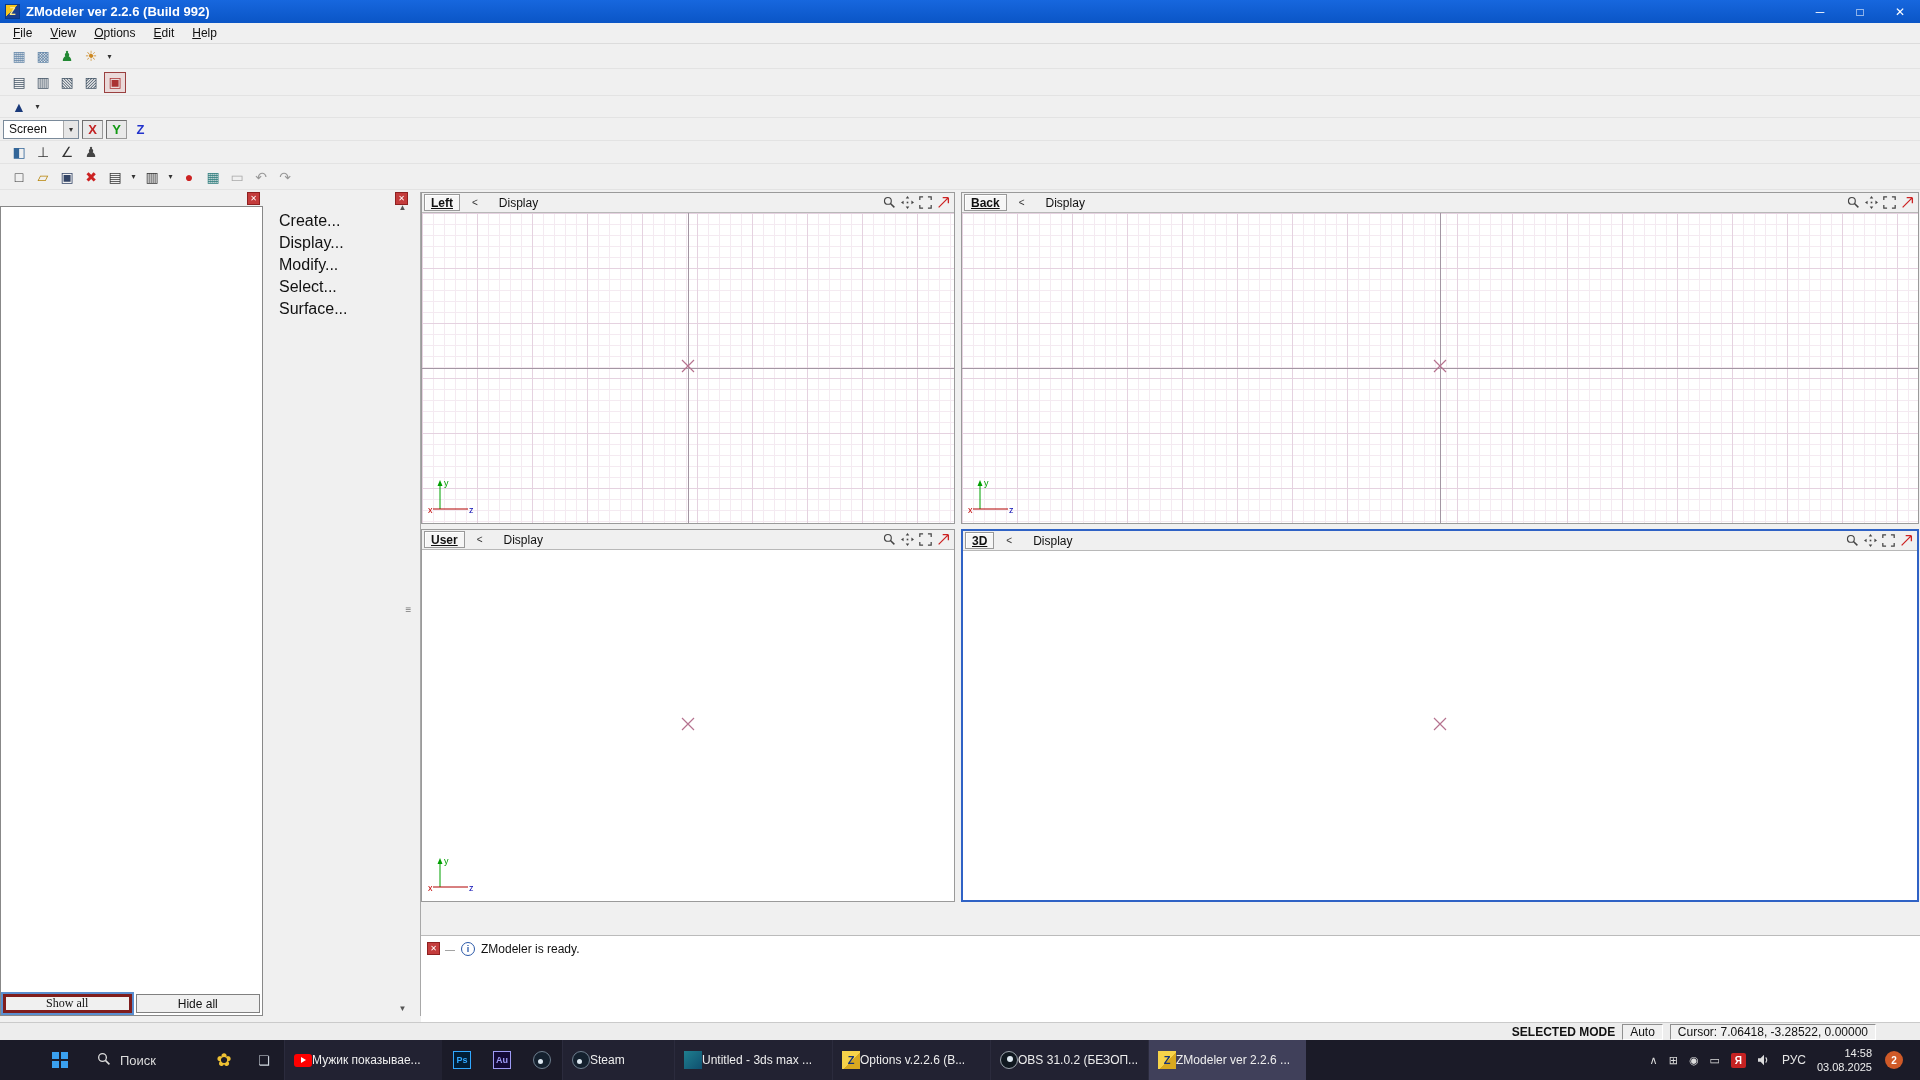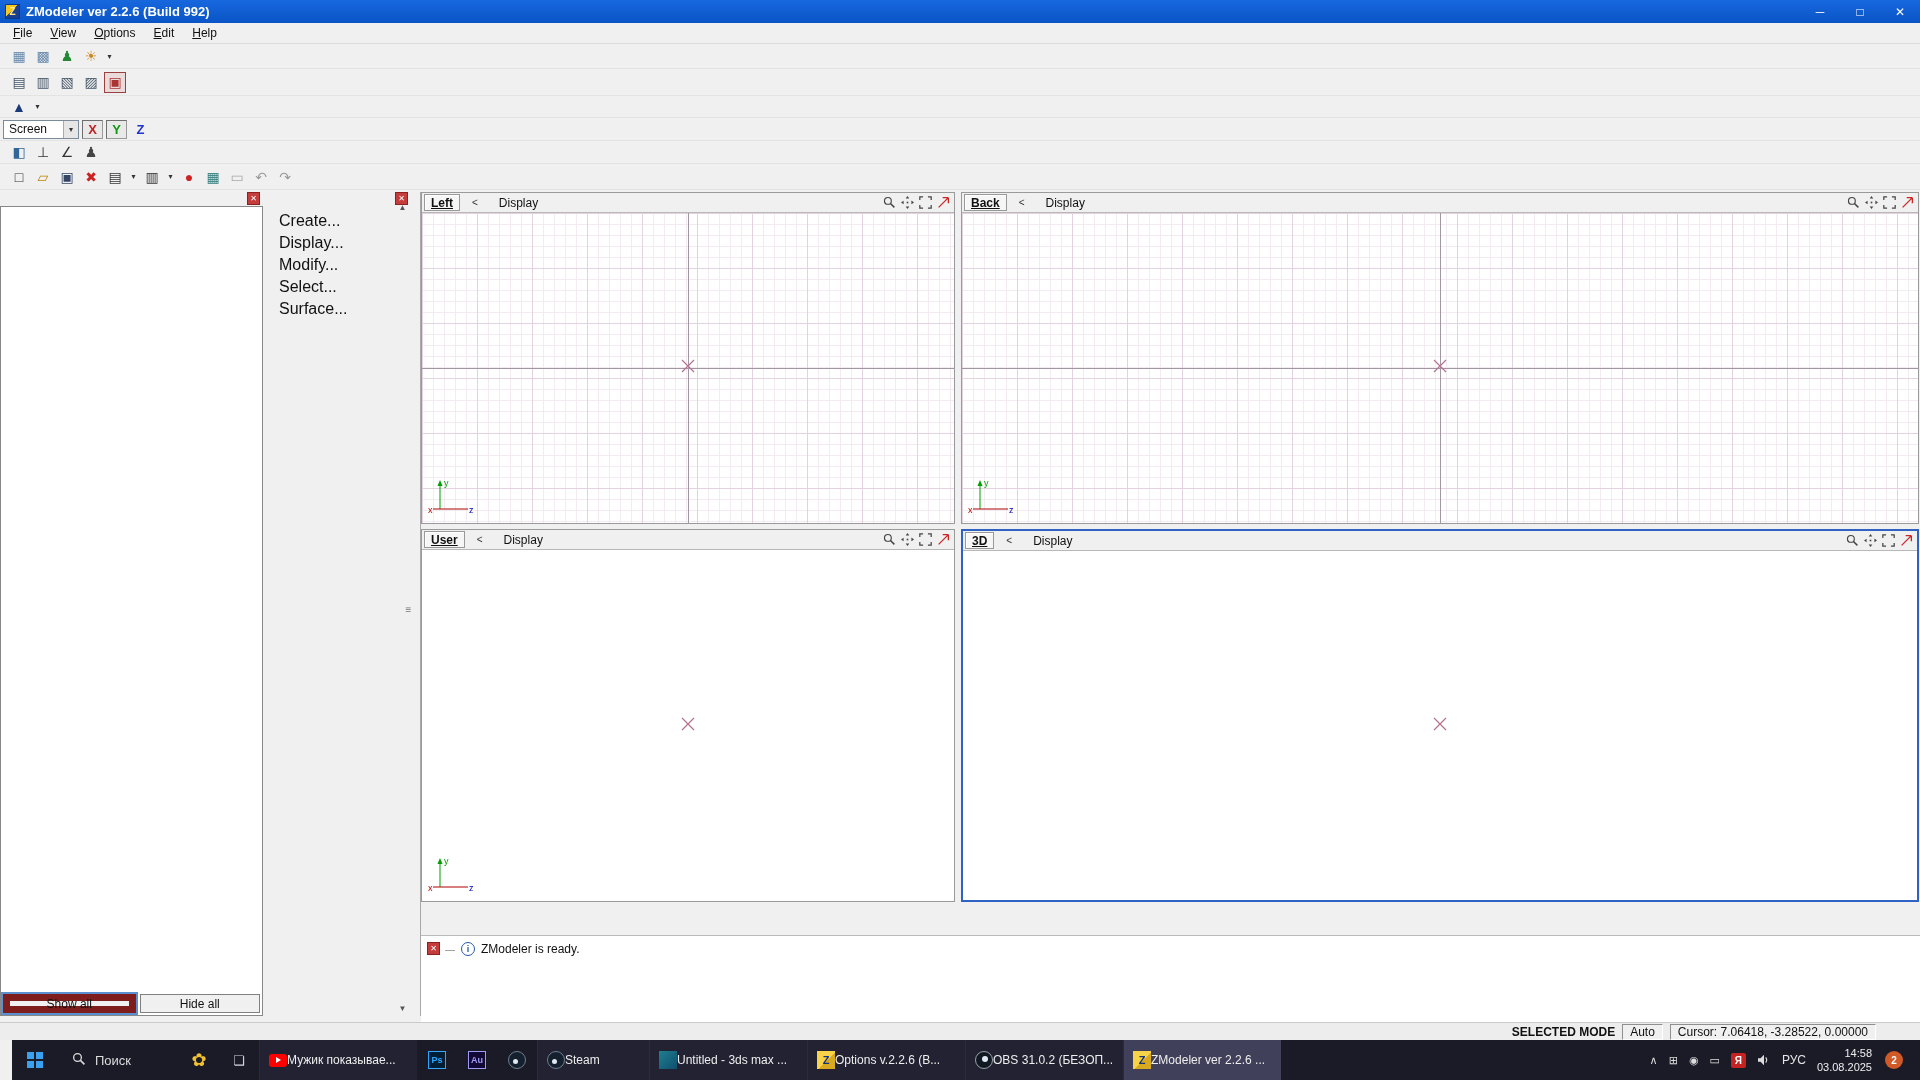--- a/index.html
+++ b/index.html
@@ -51,21 +51,21 @@
   .axis-btn.pressed { border: 1px solid #999; border-top-color: #6e6e6e; border-left-color: #6e6e6e;
     background: #e9e9e9; }
   .ax-x { color: #c22222; } .ax-y { color: #119911; } .ax-z { color: #2233cc; }
 
   
   .scene-panel { position: absolute; left: 0; top: 206px; width: 263px; bottom: 64px;
     background: #fff; border: 1px solid #888; }
   .panel-buttons { position: absolute; left: 2px; right: 2px; bottom: 2px; display: flex; gap: 4px; }
   .btn { flex: 1; height: 19px; display: flex; align-items: center; justify-content: center;
     font-size: 12px; background: #f0f0f0; border: 1px solid #808080; }
-  .btn.default { border: 7px solid #7f1d1d; box-shadow: 0 0 0 2px #5a8fd0; }
+  .btn.default { border: 3px solid #7f1d1d; box-shadow: 0 0 0 2px #5a8fd0; font-family: Liberation Serif, serif; }
   .red-x { position: absolute; width: 13px; height: 13px; background: #c43c3c;
     border: 1px solid #8e2020; color: #fff; font-size: 8px;
     display: flex; align-items: center; justify-content: center; }
   #panel-close { left: 247px; top: 192px; }
   #menu-close  { left: 395px; top: 192px; }
   #log-close   { position: absolute; left: 6px; top: 6px; }
 
   
   .command-menu { position: absolute; left: 272px; top: 210px; width: 130px; }
   .cmd-item { font-size: 16px; padding: 2px 0 2px 7px; }
@@ -118,22 +118,22 @@
   
   .status-bar { position: absolute; left: 0; right: 0; top: 1022px; height: 18px;
     background: #ededed; border-top: 1px solid #cacaca;
     display: flex; align-items: center; justify-content: flex-end; gap: 7px;
     font-size: 12px; padding-right: 44px; }
   .mode-label { font-weight: bold; }
   .sunken { height: 16px; display: flex; align-items: center; padding: 0 7px;
     border: 1px solid; border-color: #8f8f8f #fff #fff #8f8f8f; background: #f0f0f0; }
 
   
-  .taskbar { position: absolute; left: 12px; right: 0; bottom: 0; height: 40px;
-    background: #1b1b28; color: #e6e6e6; display: flex; align-items: center; font-size: 12px; }
+  .taskbar { position: absolute; left: 0; right: 0; bottom: 0; height: 40px;
+    background: #1b1b28; color: #e6e6e6; display: flex; align-items: center; font-size: 12px; padding-left: 37px; }
   .tb-item { height: 40px; display: flex; align-items: center; justify-content: center; }
   .start-btn { width: 46px; }
   .win-grid { display: grid; grid-template-columns: 7px 7px; grid-template-rows: 7px 7px; gap: 2px; }
   .win-grid i { background: #3aa0ef; display: block; }
   .search-box { padding: 0 14px; gap: 9px; color: #dcdcdc; font-size: 13px; }
   .pin { width: 40px; font-size: 16px; }
   .pin-gap { margin-left: 34px; }
   .winbtn { width: 158px; gap: 0; padding: 0 9px; background: #222232;
     border-left: 1px solid #2b2b3d; justify-content: flex-start; }
   .winbtn.small { width: 112px; align-items: center; }

